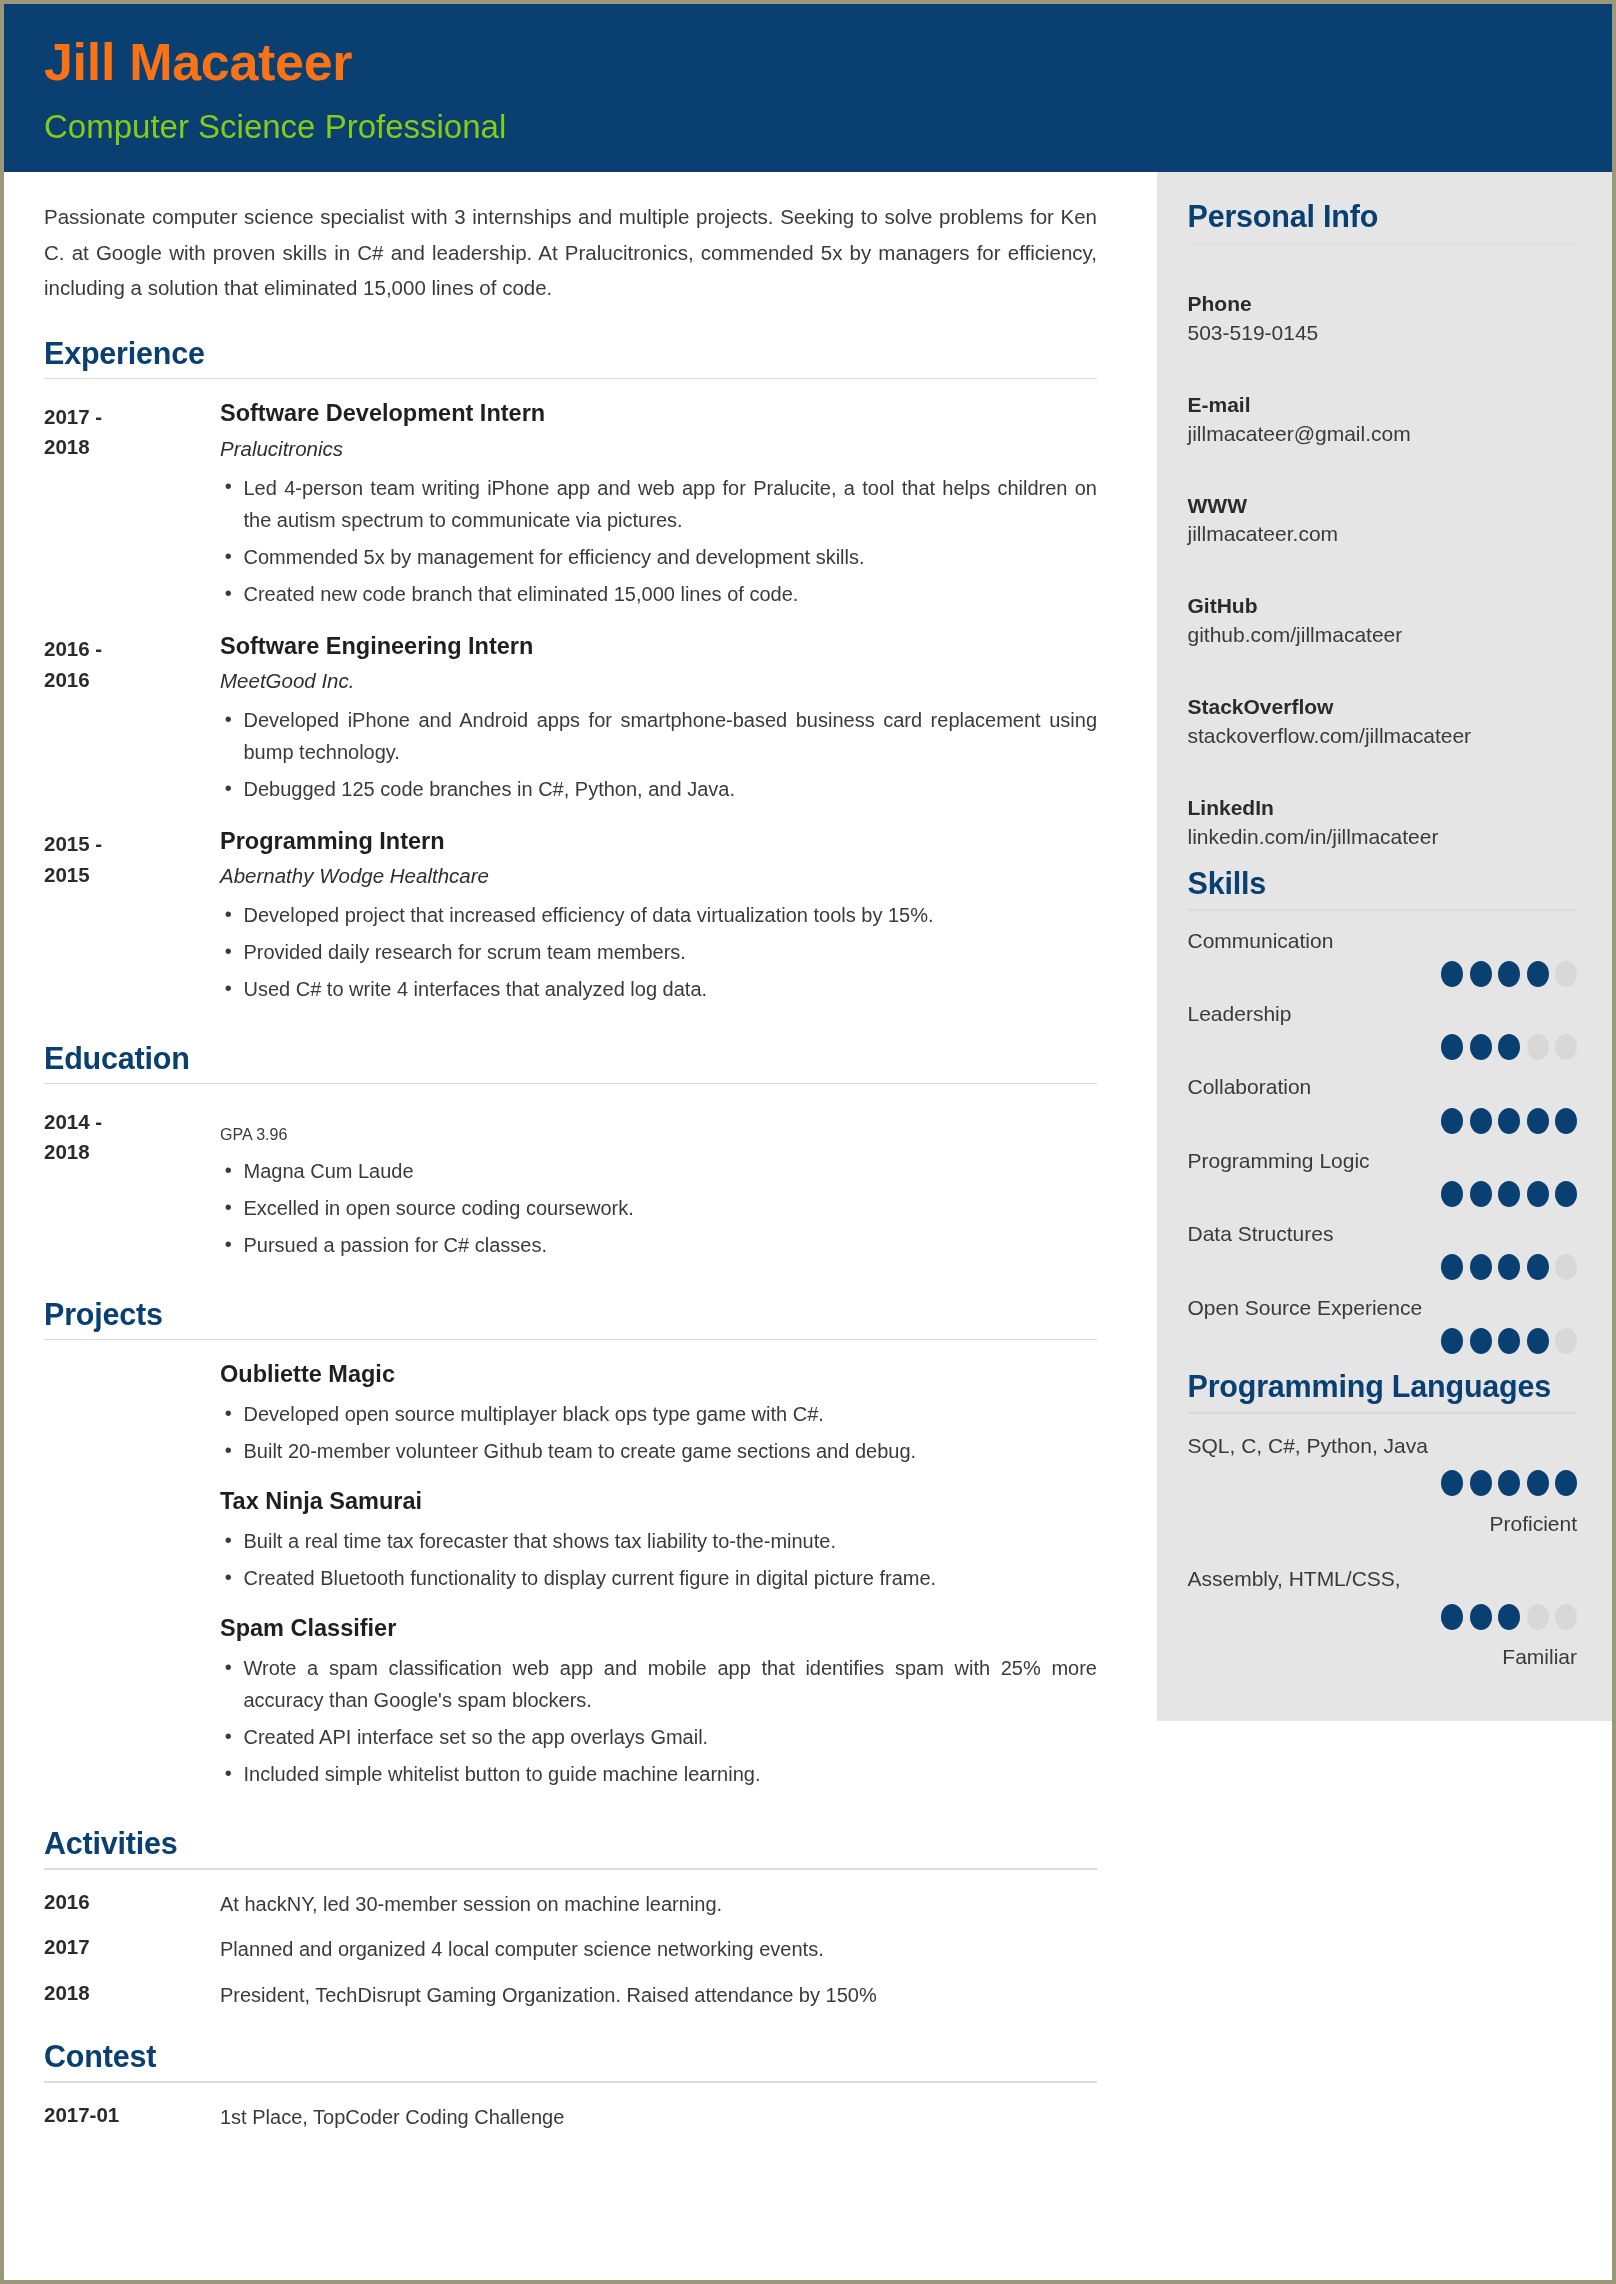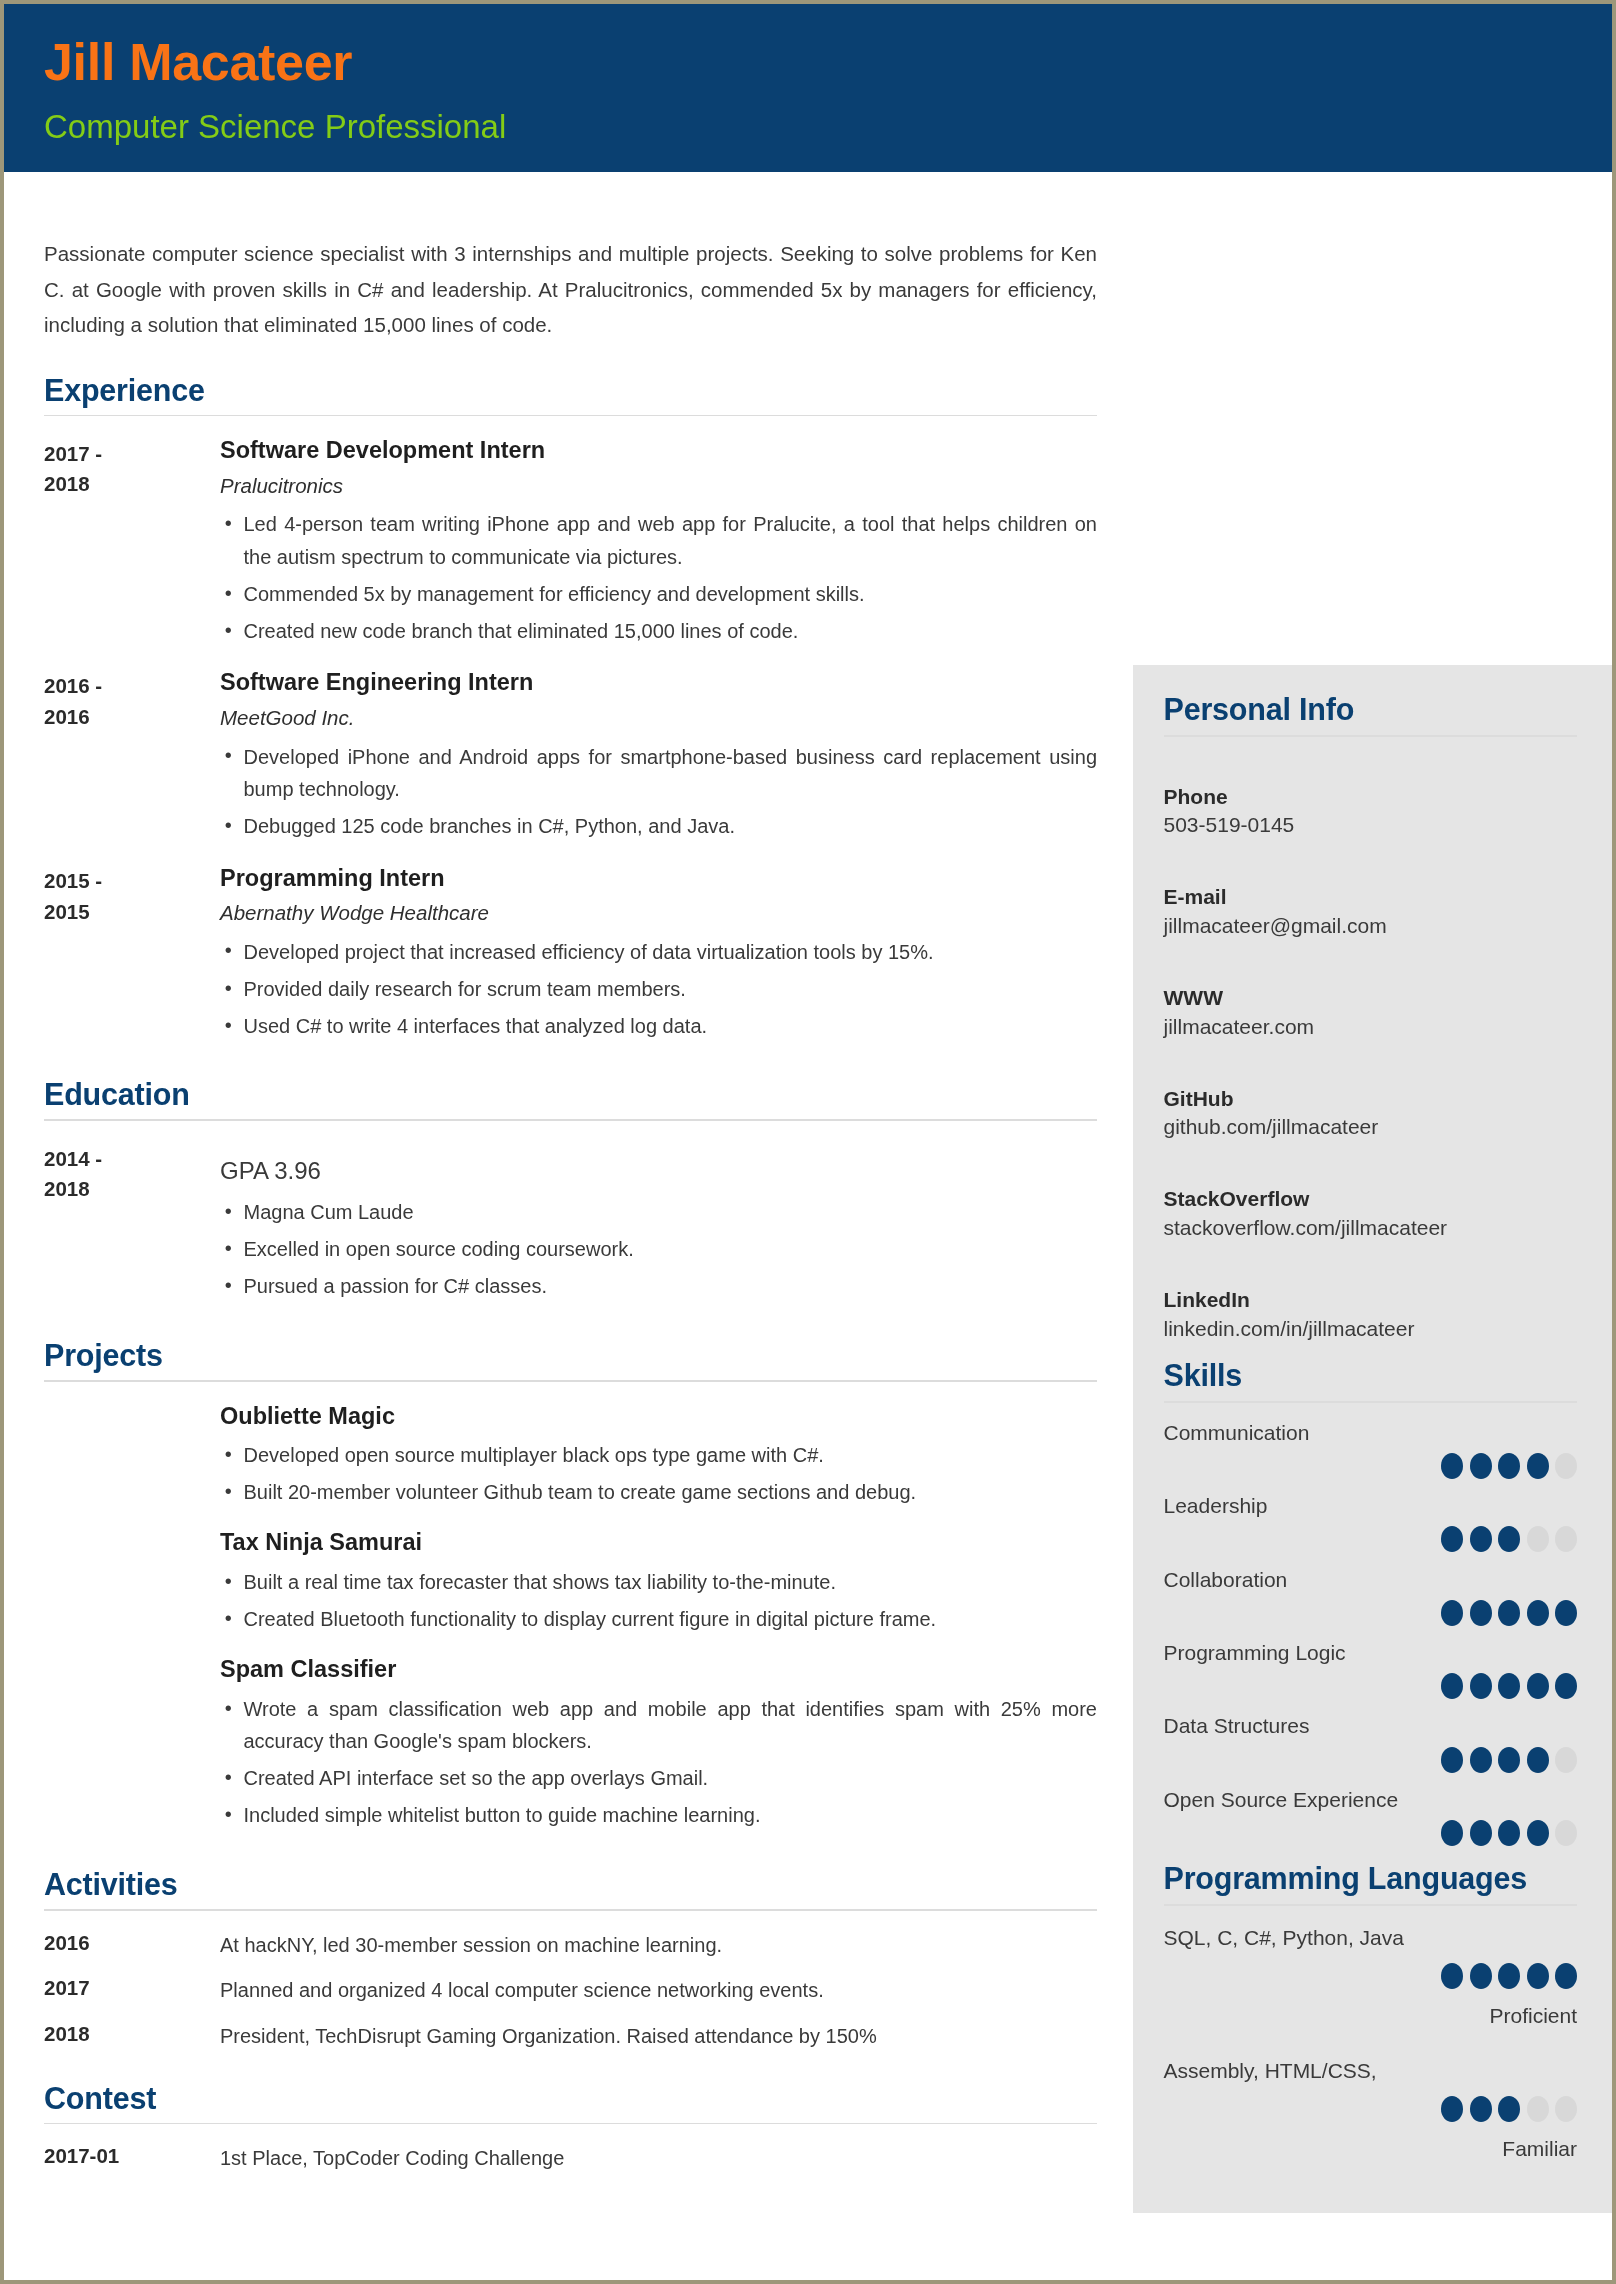--- a/index.html
+++ b/index.html
@@ -35,22 +35,23 @@
     color: #84cc16;
     font-size: 33px;
     font-weight: 400;
     margin-top: 20px;
     line-height: 1.1;
   }
 
   
   .body {
     display: flex;
-    align-items: flex-end;
+    align-items: flex-start;
     min-height: 2041px;
+    gap: 24px;
   }
   .main {
     width: 1129px;
     background: #ffffff;
     padding: 27px 36px 23.5px 40px;
   }
   .sidebar {
     flex: 1;
     background: #e5e5e5;
     padding: 27px 35px 23.5px 30.5px;
@@ -108,23 +109,23 @@
   }
   .entry-org {
     font-size: 20.5px;
     font-style: italic;
     color: #2f2f2f;
     margin-top: 5.9px;
     line-height: 1.4;
     font-stretch: condensed;
   }
   .entry-plain {
-    font-size: 24px;
-    color: #3a3a3a;
-    margin-top: 13px;
+    font-size: 16px;
+    color: #3a3a3a;
+    margin-top: 20px;
     line-height: 1.4;
     font-stretch: condensed;
   }
 
   ul.bullets {
     list-style: none;
     margin-top: 8.2px;
   }
   ul.bullets li {
     position: relative;

